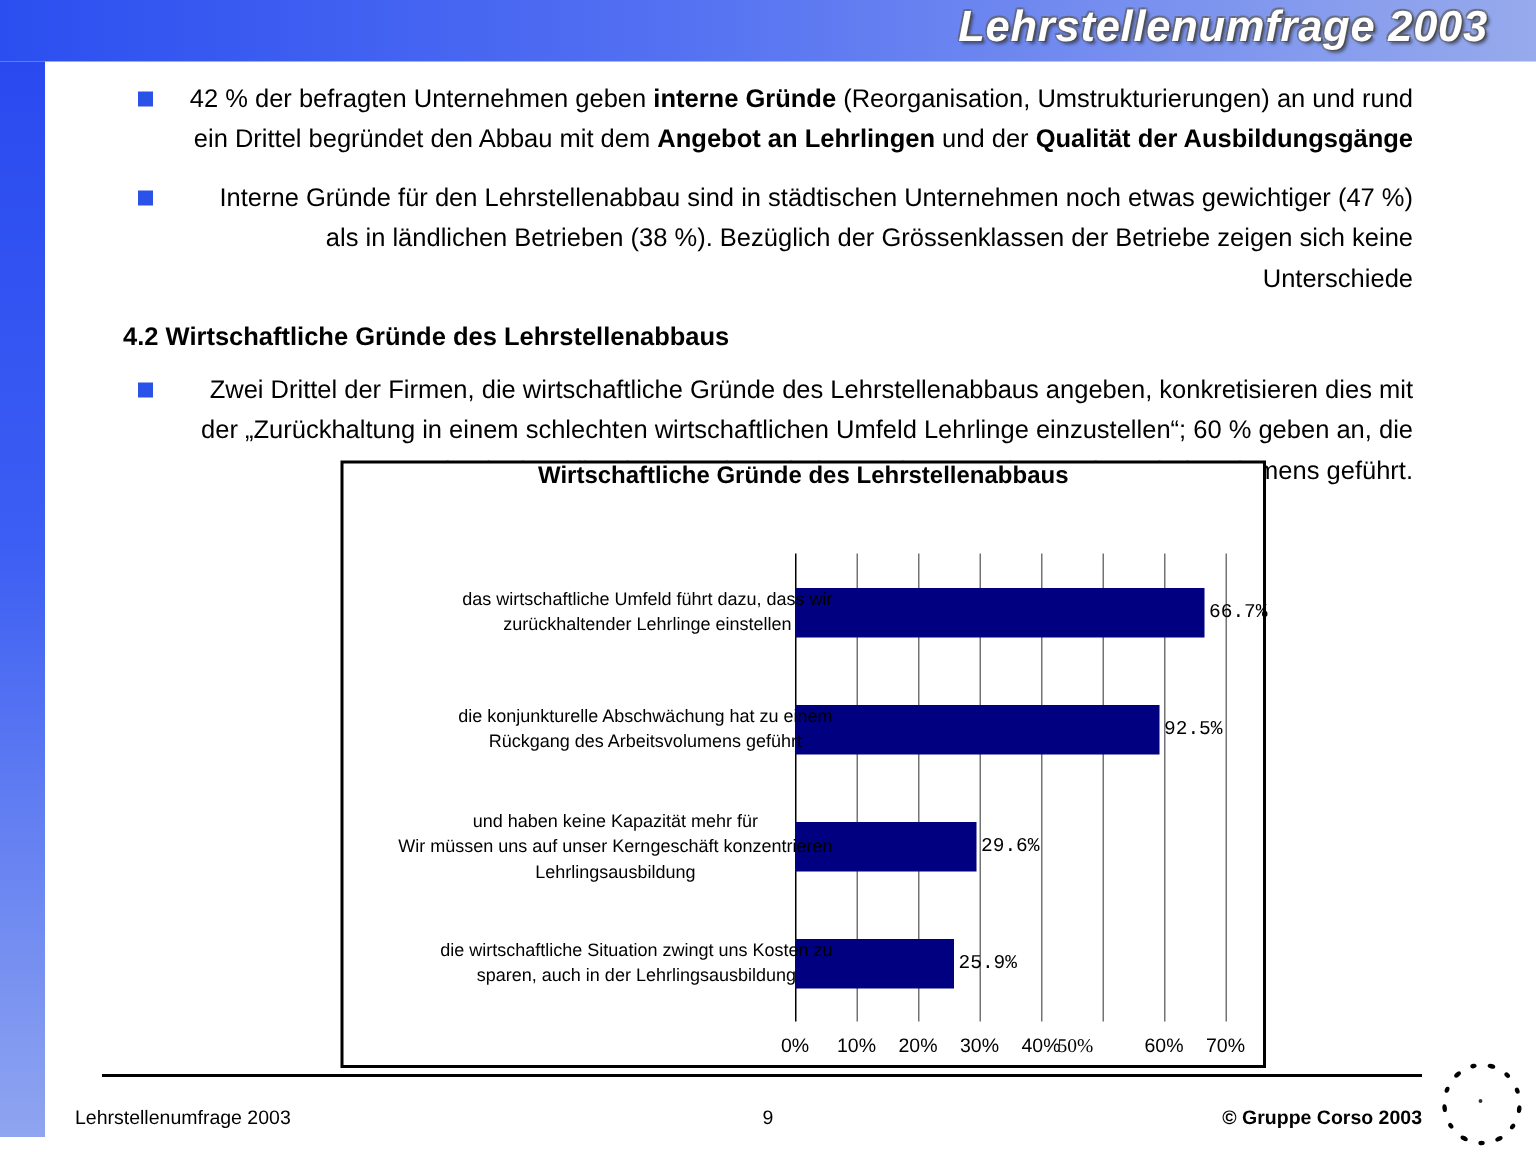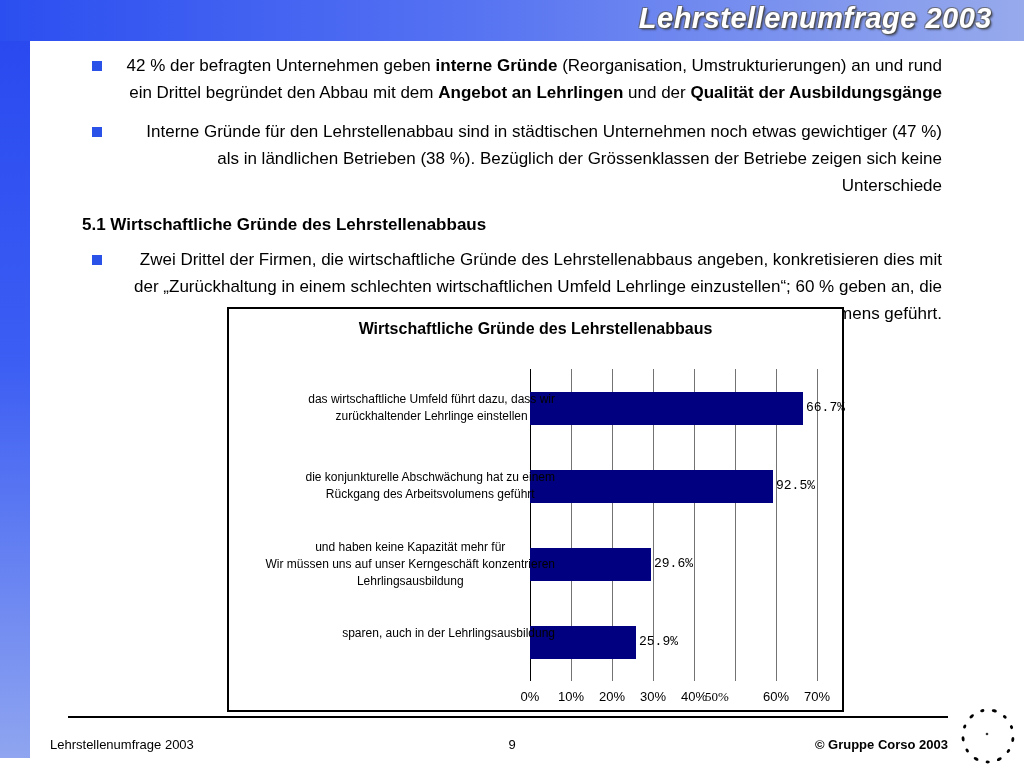--- a/index.html
+++ b/index.html
@@ -27,21 +27,21 @@
   }
   .textflow { position:absolute; left:82px; top:52px; width:860px; }
   .bullet { position:relative; padding-left:38px; font-size:17px; line-height:27px; margin-bottom:12px;text-align:right; }
   .bullet .sq { position:absolute; left:10px; top:9px; width:10px; height:10px; }
   .heading { font-size:17px; line-height:27px; font-weight:bold; margin:6px 0 8px 0; }
 
   .chart-box {
     position:absolute; left:227px; top:307px; width:617px; height:405px;
     background:#fff; border:2px solid #000;
   }
-  .chart-title { text-align:center; margin-top:11px; font-size:16px; font-weight:bold; }
+  .chart-title { text-align:center; font-size:16px; font-weight:bold; }
   .plot { position:absolute; left:301px; top:60px; width:287px; height:312px; }
   .gridline { position:absolute; top:0; width:1px; height:312px; }
   .bar { position:absolute; left:0; height:33px; }
   .vlabel { position:absolute; font-size:13px; line-height:14px; white-space:nowrap;font-family:Liberation Mono, monospace; }
   .tick { position:absolute; top:320px; width:44px; text-align:center; font-size:13px; }
   .cats { position:absolute; left:17px; top:60px; width:290px; height:312px;margin-left:19px; }
   .cat { position:absolute; right:0; text-align:center; font-size:12px; line-height:17px; white-space:nowrap; }
 
   .footer-line { position:absolute; left:68px; top:716px; width:880px; height:2px; background:#000; }
   .footer-left { position:absolute; left:50px; top:737px; font-size:13px; }
@@ -54,21 +54,21 @@
 
 <div class="header">
   <div class="header-title">Lehrstellenumfrage 2003</div>
 </div>
 
 <div class="left-strip"></div>
 
 <div class="textflow" id="textflow">
     <div class="bullet"><span class="sq" style="background: rgb(42, 82, 232);"></span><span><span>42 % der befragten Unternehmen geben </span><b>interne Gründe</b><span> (Reorganisation, Umstrukturierungen) an und rund ein Drittel begründet den Abbau mit dem </span><b>Angebot an Lehrlingen</b><span> und der </span><b>Qualität der Ausbildungsgänge</b></span></div>
     <div class="bullet"><span class="sq" style="background: rgb(42, 82, 232);"></span><span><span>Interne Gründe für den Lehrstellenabbau sind in städtischen Unternehmen noch etwas gewichtiger (47 %) als in ländlichen Betrieben (38 %). Bezüglich der Grössenklassen der Betriebe zeigen sich keine Unterschiede</span></span></div>
-    <div class="heading">5.1 Wirtschaftliche Gründe des Lehrstellenabbaus</div>
+    <div class="heading">4.2 Wirtschaftliche Gründe des Lehrstellenabbaus</div>
     <div class="bullet"><span class="sq" style="background: rgb(42, 82, 232);"></span><span><span>Zwei Drittel der Firmen, die wirtschaftliche Gründe des Lehrstellenabbaus angeben, konkretisieren dies mit der „Zurückhaltung in einem schlechten wirtschaftlichen Umfeld Lehrlinge einzustellen“; 60 % geben an, die konjunkturelle Abschwächung habe zu einem Rückgang des Arbeitsvolumens geführt.</span></span></div>
   </div>
 
 <div class="chart-box">
   <div class="chart-title">Wirtschaftliche Gründe des Lehrstellenabbaus</div>
   <div class="plot" id="plot">
       <div class="gridline" style="left: 0px; background: rgb(0, 0, 0);"></div>
       <div class="tick" style="left: -22px;">0%</div>
       <div class="gridline" style="left: 41px; background: rgb(115, 115, 115);"></div>
       <div class="tick" style="left: 19px;">10%</div>
@@ -101,20 +101,21 @@
       <div class="cat" style="top: 100px;">
         <div>die konjunkturelle Abschwächung hat zu einem</div>
         <div>Rückgang des Arbeitsvolumens geführt</div>
       </div>
       <div class="cat" style="top: 170px;">
         <div>und haben keine Kapazität mehr für</div>
         <div>Wir müssen uns auf unser Kerngeschäft konzentrieren</div>
         <div>Lehrlingsausbildung</div>
       </div>
       <div class="cat" style="top: 256px;">
+        <div>die wirtschaftliche Situation zwingt uns Kosten zu</div>
         <div>sparen, auch in der Lehrlingsausbildung</div>
       </div>
     </div>
 </div>
 
 <div class="footer-line"></div>
 <div class="footer-left">Lehrstellenumfrage 2003</div>
 <div class="footer-page">9</div>
 <div class="footer-right">© Gruppe Corso 2003</div>
 <svg class="logo" id="logo" width="64" height="64" viewBox="0 0 64 64">

